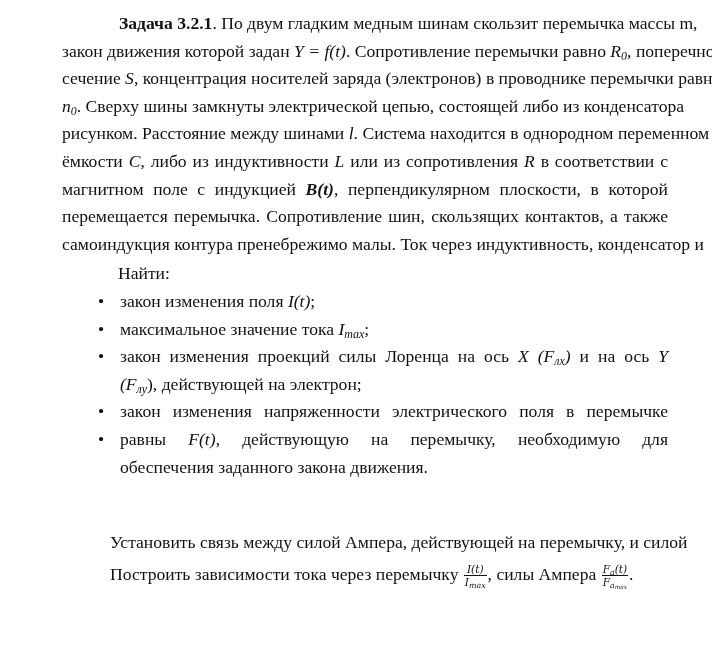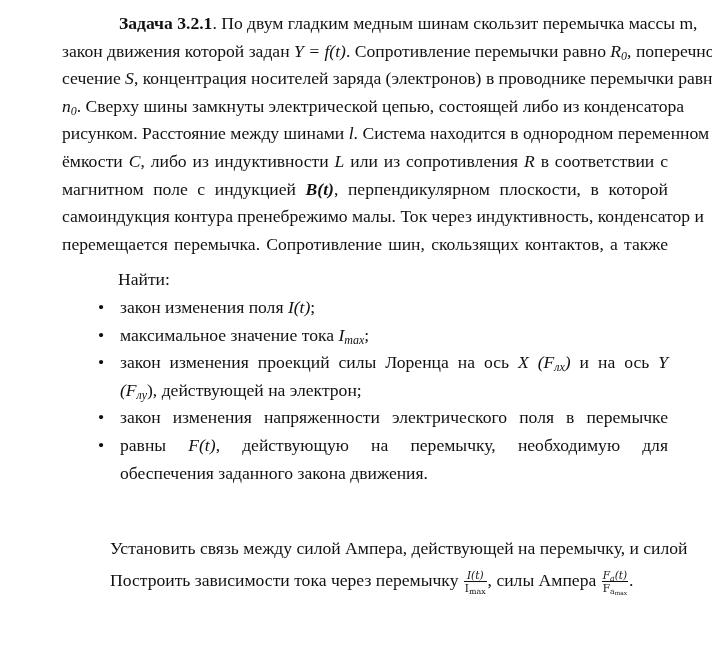--- a/index.html
+++ b/index.html
@@ -5,29 +5,29 @@
   html, body { margin: 0; padding: 0; background: #ffffff; }
   body { width: 712px; height: 661px; position: relative; overflow: hidden;
          font-family: "Liberation Serif", "DejaVu Serif", serif; color: #111; font-size: 17.6px; }
   .page { position: absolute; left: 62px; top: 10px; width: 606px; }
   .line { height: 27.6px; line-height: 27.6px; white-space: nowrap; }
   .just { text-align: justify; text-align-last: justify; }
   .indent1 { padding-left: 57px; }
   i { font-style: italic; }
   b { font-weight: bold; }
   sub { font-size: 0.68em; vertical-align: -0.25em; line-height: 0; }
-  .find { padding-left: 56px; margin-top: 8px; }
+  .find { padding-left: 56px; margin-top: 2px; }
   ul.items { list-style: none; margin: 0; padding: 0; }
   ul.items li { position: relative; padding-left: 58px; }
   ul.items li .bullet { position: absolute; left: 36px; top: 0; }
   .gap { height: 11px; }
   .indent2 { padding-left: 48px; margin-top: 37px; }
   .frac { display: inline-block; vertical-align: middle; text-align: center; font-family: "DejaVu Serif", serif; font-size: 10.5px; line-height: 12px; margin: 0 1px; }
   .frac .num { display: block; border-bottom: 1px solid #111; padding: 0 1px; font-style: italic; }
-  .frac .den { display: block; padding: 0 1px; }
+  .frac .den { display: block; font-style: italic; padding: 0 1px; }
   .frac sub { font-size: 0.75em; }
 </style>
 </head>
 <body>
 
 <div class="page">
 
   <div class="line just indent1"><b>Задача 3.2.1</b><span>. По двум гладким медным шинам скользит перемычка массы m,</span></div>
 
   <div class="line just"><span>закон движения которой задан </span><i>Y = f(t)</i><span>. Сопротивление перемычки равно </span><i><span>R</span><sub>0</sub></i><span>, поперечное</span></div>
@@ -35,22 +35,22 @@
   <div class="line just"><span>сечение </span><i>S</i><span>, концентрация носителей заряда (электронов) в проводнике перемычки равна</span></div>
 
   <div class="line just"><i><span>n</span><sub>0</sub></i><span>. Сверху шины замкнуты электрической цепью, состоящей либо из конденсатора</span></div>
 
   <div class="line just"><span>рисунком. Расстояние между шинами </span><i>l</i><span>. Система находится в однородном переменном</span></div>
 
   <div class="line just"><span>ёмкости </span><i>C</i><span>, либо из индуктивности </span><i>L</i><span> или из сопротивления </span><i>R</i><span> в соответствии с</span></div>
 
   <div class="line just"><span>магнитном поле с индукцией </span><b><i>B(t)</i></b><span>, перпендикулярном плоскости, в которой</span></div>
 
+  <div class="line just">перемещается перемычка. Сопротивление шин, скользящих контактов, а также</div>
   <div class="line just">самоиндукция контура пренебрежимо малы. Ток через индуктивность, конденсатор и</div>
-  <div class="line just">перемещается перемычка. Сопротивление шин, скользящих контактов, а также</div>
 
   <div class="line find">Найти:</div>
 
   <ul class="items">
     <li class="line"><span class="bullet">•</span><span>закон изменения поля </span><i>I(t)</i><span>;</span></li>
 
     <li class="line"><span class="bullet">•</span><span>максимальное значение тока </span><i><span>I</span><sub>max</sub></i><span>;</span></li>
 
     <li>
       <div class="line just"><span class="bullet">•</span><span>закон изменения проекций силы Лоренца на ось </span><i>X</i> <i><span>(F</span><sub>лх</sub><span>)</span></i><span> и на ось </span><i>Y</i></div>

